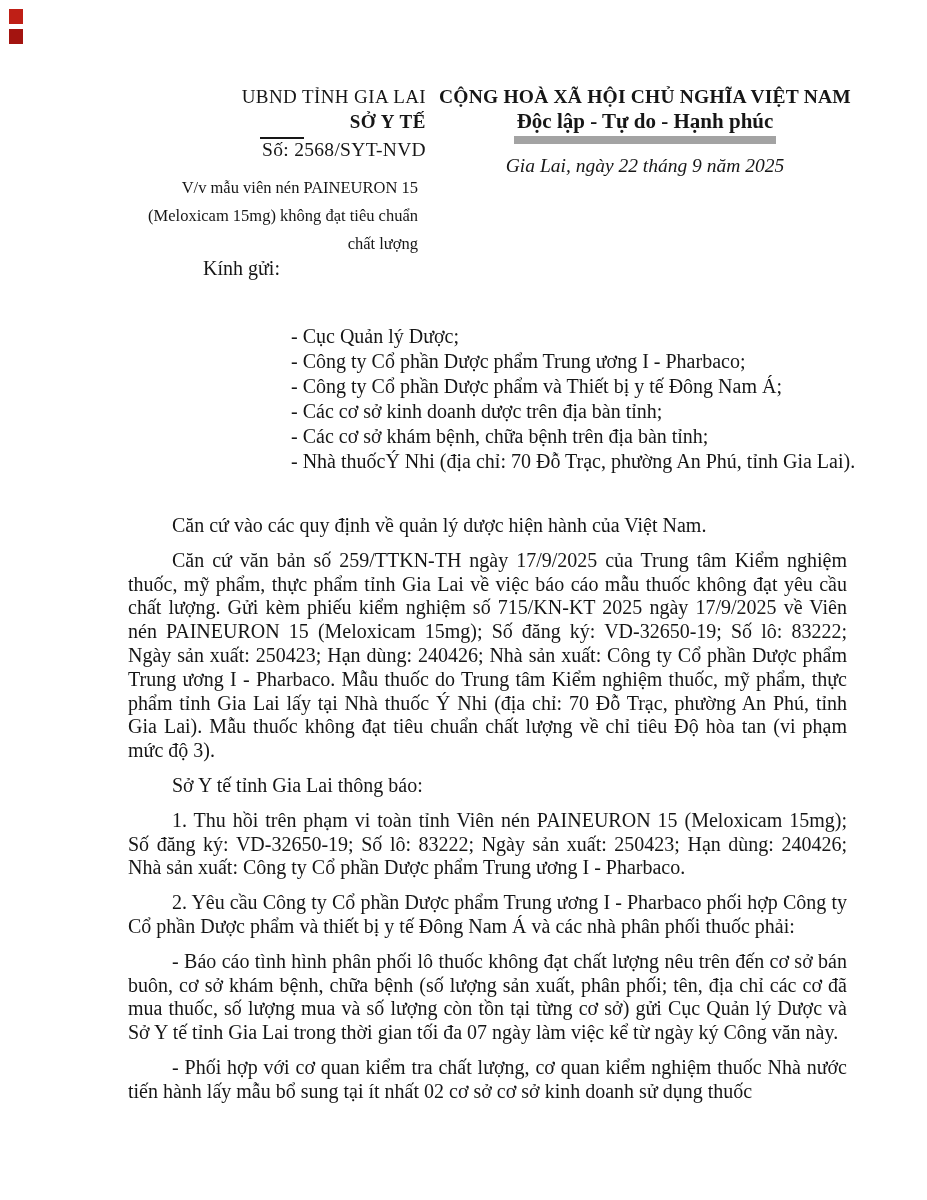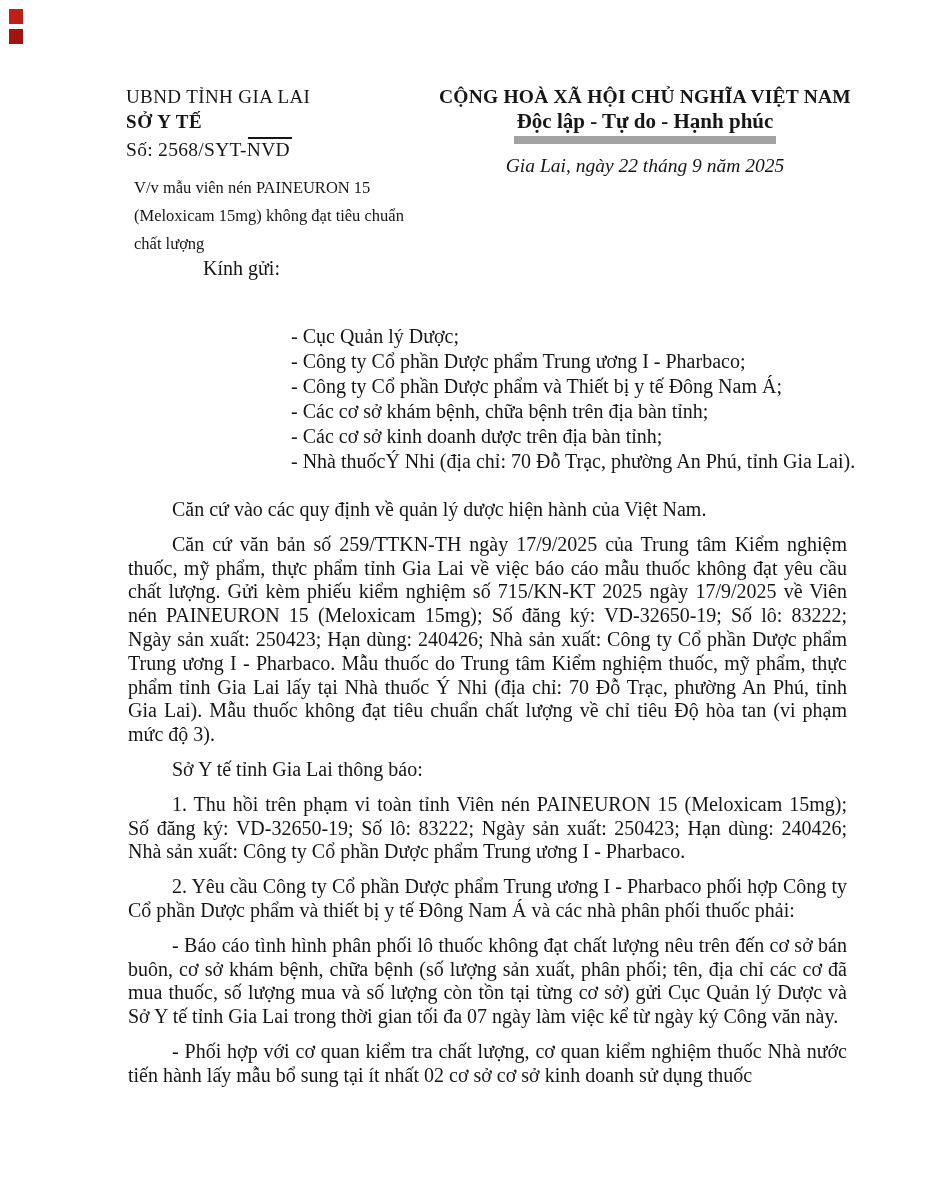--- a/index.html
+++ b/index.html
@@ -13,22 +13,22 @@
     color: #161616;
     overflow: hidden;
   }
   
   .stamp-marks { position: absolute; left: 9px; top: 9px; }
   .stamp-marks .mark { width: 14px; height: 15px; background: #bf1f16; margin-bottom: 5px; }
   .stamp-marks .mark.lower { background: #a31410; }
 
   
   .header-left {
-    position: absolute; left: 126px; top: 86px; width: 288px;
-    text-align: left;
+    position: absolute; left: 138px; top: 86px; width: 288px;
+    text-align: right;
   }
   .org-parent { font-size: 19px; letter-spacing: 0.4px; }
   .dept-name { font-size: 19px; font-weight: bold; letter-spacing: 0.6px; margin-top: 3px; }
   .dept-underline { width: 44px; height: 2px; background: #161616; margin: 4px auto 0 auto; }
   .doc-number { font-size: 19.5px; letter-spacing: 0.3px; }
   .doc-subject { font-size: 16.5px; line-height: 28px; margin-top: 13px; padding: 0 8px; }
 
   .header-right {
     position: absolute; left: 430px; top: 86px; width: 430px;
     text-align: center;
@@ -47,21 +47,21 @@
   }
   .salutation { margin-left: 75px; line-height: 25px; }
   .recipients { margin-left: 163px; margin-top: 43px; }
   .recipient { line-height: 25px; white-space: nowrap; }
   .para {
     text-align: justify;
     text-indent: 44px;
     line-height: 23.8px;
     margin-top: 11px;
   }
-  .para.gap-lg { margin-top: 24px; }
+  .para.gap-lg { margin-top: 40px; }
 </style>
 </head>
 <body>
 
 <div class="page">
 
   <div class="stamp-marks">
     <div class="mark"></div>
     <div class="mark lower"></div>
   </div>
@@ -82,22 +82,22 @@
     <div class="place-date">Gia Lai, ngày 22 tháng 9 năm 2025</div>
   </div>
 
   <div class="body-block">
     <div class="salutation">Kính gửi:</div>
 
     <div class="recipients">
       <div class="recipient">- Cục Quản lý Dược;</div>
       <div class="recipient">- Công ty Cổ phần Dược phẩm Trung ương I - Pharbaco;</div>
       <div class="recipient">- Công ty Cổ phần Dược phẩm và Thiết bị y tế Đông Nam Á;</div>
+      <div class="recipient">- Các cơ sở kinh doanh dược trên địa bàn tỉnh;</div>
       <div class="recipient">- Các cơ sở khám bệnh, chữa bệnh trên địa bàn tỉnh;</div>
-      <div class="recipient">- Các cơ sở kinh doanh dược trên địa bàn tỉnh;</div>
       <div class="recipient">- Nhà thuốcÝ Nhi (địa chỉ: 70 Đỗ Trạc, phường An Phú, tỉnh Gia Lai).</div>
     </div>
 
     <p class="para gap-lg">Căn cứ vào các quy định về quản lý dược hiện hành của Việt Nam.</p>
     <p class="para">Căn cứ văn bản số 259/TTKN-TH ngày 17/9/2025 của Trung tâm Kiểm nghiệm thuốc, mỹ phẩm, thực phẩm tỉnh Gia Lai về việc báo cáo mẫu thuốc không đạt yêu cầu chất lượng. Gửi kèm phiếu kiểm nghiệm số 715/KN-KT 2025 ngày 17/9/2025 về Viên nén PAINEURON 15 (Meloxicam 15mg); Số đăng ký: VD-32650-19; Số lô: 83222; Ngày sản xuất: 250423; Hạn dùng: 240426; Nhà sản xuất: Công ty Cổ phần Dược phẩm Trung ương I - Pharbaco. Mẫu thuốc do Trung tâm Kiểm nghiệm thuốc, mỹ phẩm, thực phẩm tỉnh Gia Lai lấy tại Nhà thuốc Ý Nhi (địa chỉ: 70 Đỗ Trạc, phường An Phú, tỉnh Gia Lai). Mẫu thuốc không đạt tiêu chuẩn chất lượng về chỉ tiêu Độ hòa tan (vi phạm mức độ 3).</p>
     <p class="para">Sở Y tế tỉnh Gia Lai thông báo:</p>
     <p class="para">1. Thu hồi trên phạm vi toàn tỉnh Viên nén PAINEURON 15 (Meloxicam 15mg); Số đăng ký: VD-32650-19; Số lô: 83222; Ngày sản xuất: 250423; Hạn dùng: 240426; Nhà sản xuất: Công ty Cổ phần Dược phẩm Trung ương I - Pharbaco.</p>
     <p class="para">2. Yêu cầu Công ty Cổ phần Dược phẩm Trung ương I - Pharbaco phối hợp Công ty Cổ phần Dược phẩm và thiết bị y tế Đông Nam Á và các nhà phân phối thuốc phải:</p>
     <p class="para">- Báo cáo tình hình phân phối lô thuốc không đạt chất lượng nêu trên đến cơ sở bán buôn, cơ sở khám bệnh, chữa bệnh (số lượng sản xuất, phân phối; tên, địa chỉ các cơ đã mua thuốc, số lượng mua và số lượng còn tồn tại từng cơ sở) gửi Cục Quản lý Dược và Sở Y tế tỉnh Gia Lai trong thời gian tối đa 07 ngày làm việc kể từ ngày ký Công văn này.</p>
     <p class="para">- Phối hợp với cơ quan kiểm tra chất lượng, cơ quan kiểm nghiệm thuốc Nhà nước tiến hành lấy mẫu bổ sung tại ít nhất 02 cơ sở cơ sở kinh doanh sử dụng thuốc</p>

